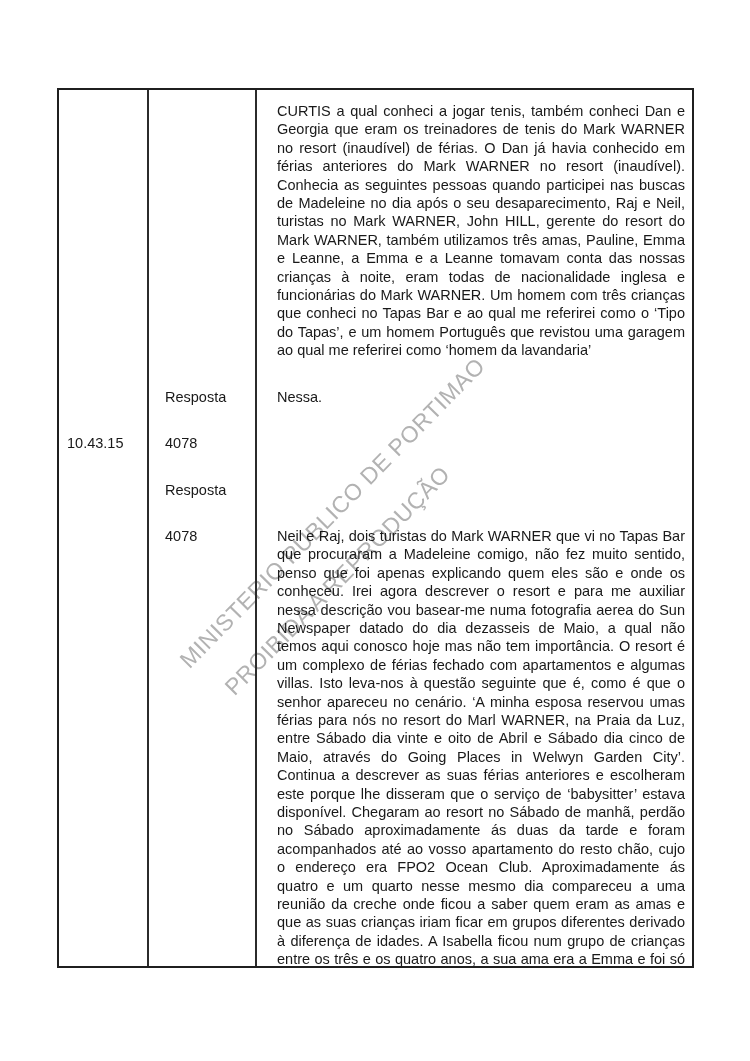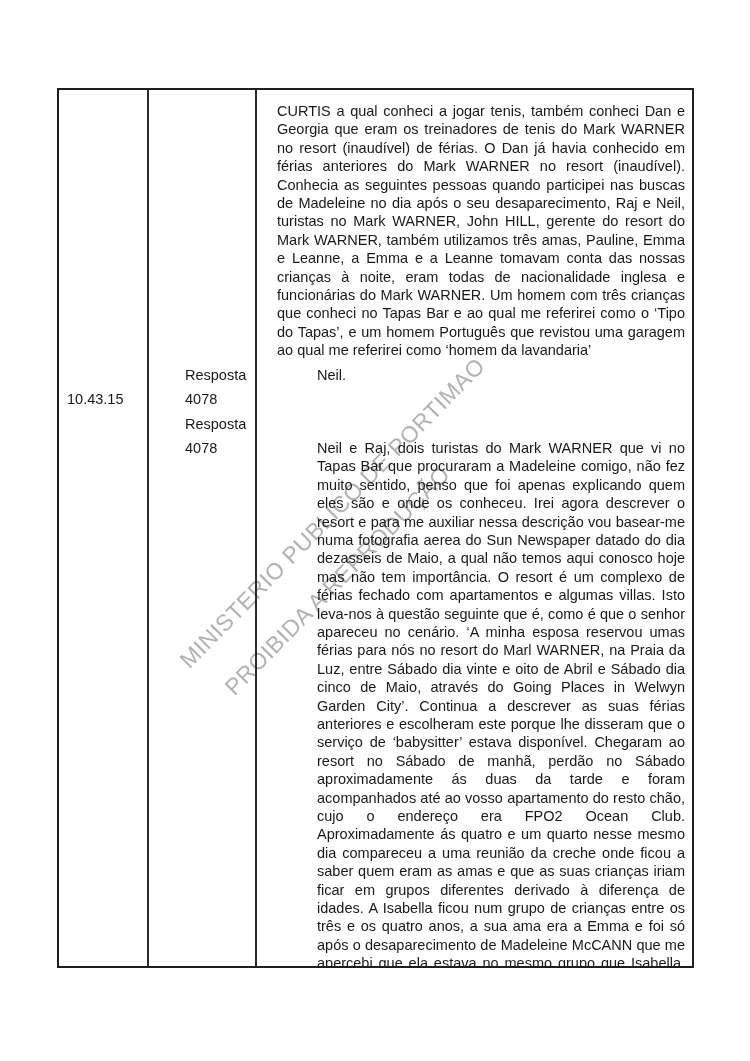--- a/index.html
+++ b/index.html
@@ -55,21 +55,21 @@
   .rows {
     position: relative;
     padding-top: 12px;
     font-size: 14.5px;
     line-height: 18.4px;
   }
   .row {
     display: flex;
     align-items: flex-start;
   }
-  .row + .row { margin-top: 6px; gap: 20px; }
+  .row + .row { margin-top: 28px; }
   .c1 {
     width: 100px;
     box-sizing: border-box;
     padding: 0 4px 0 8px;
     flex: 0 0 auto;
   }
   .c2 {
     width: 108px;
     box-sizing: border-box;
     padding: 0 6px 0 6px;
@@ -96,21 +96,21 @@
 
     <div class="row">
       <div class="c1"></div>
       <div class="c2"></div>
       <div class="c3">CURTIS a qual conheci a jogar tenis, também conheci Dan e Georgia que eram os treinadores de tenis do Mark WARNER no resort (inaudível) de férias. O Dan já havia conhecido em férias anteriores do Mark WARNER no resort (inaudível). Conhecia as seguintes pessoas quando participei nas buscas de Madeleine no dia após o seu desaparecimento, Raj e Neil, turistas no Mark WARNER, John HILL, gerente do resort do Mark WARNER, também utilizamos três amas, Pauline, Emma e Leanne, a Emma e a Leanne tomavam conta das nossas crianças à noite, eram todas de nacionalidade inglesa e funcionárias do Mark WARNER. Um homem com três crianças que conheci no Tapas Bar e ao qual me referirei como o ‘Tipo do Tapas’, e um homem Português que revistou uma garagem ao qual me referirei como ‘homem da lavandaria’</div>
     </div>
 
     <div class="row">
       <div class="c1"></div>
       <div class="c2">Resposta</div>
-      <div class="c3">Neil.</div>
+      <div class="c3">Nessa.</div>
     </div>
 
     <div class="row">
       <div class="c1">10.43.15</div>
       <div class="c2">4078</div>
     </div>
 
     <div class="row">
       <div class="c1"></div>
       <div class="c2">Resposta</div>

